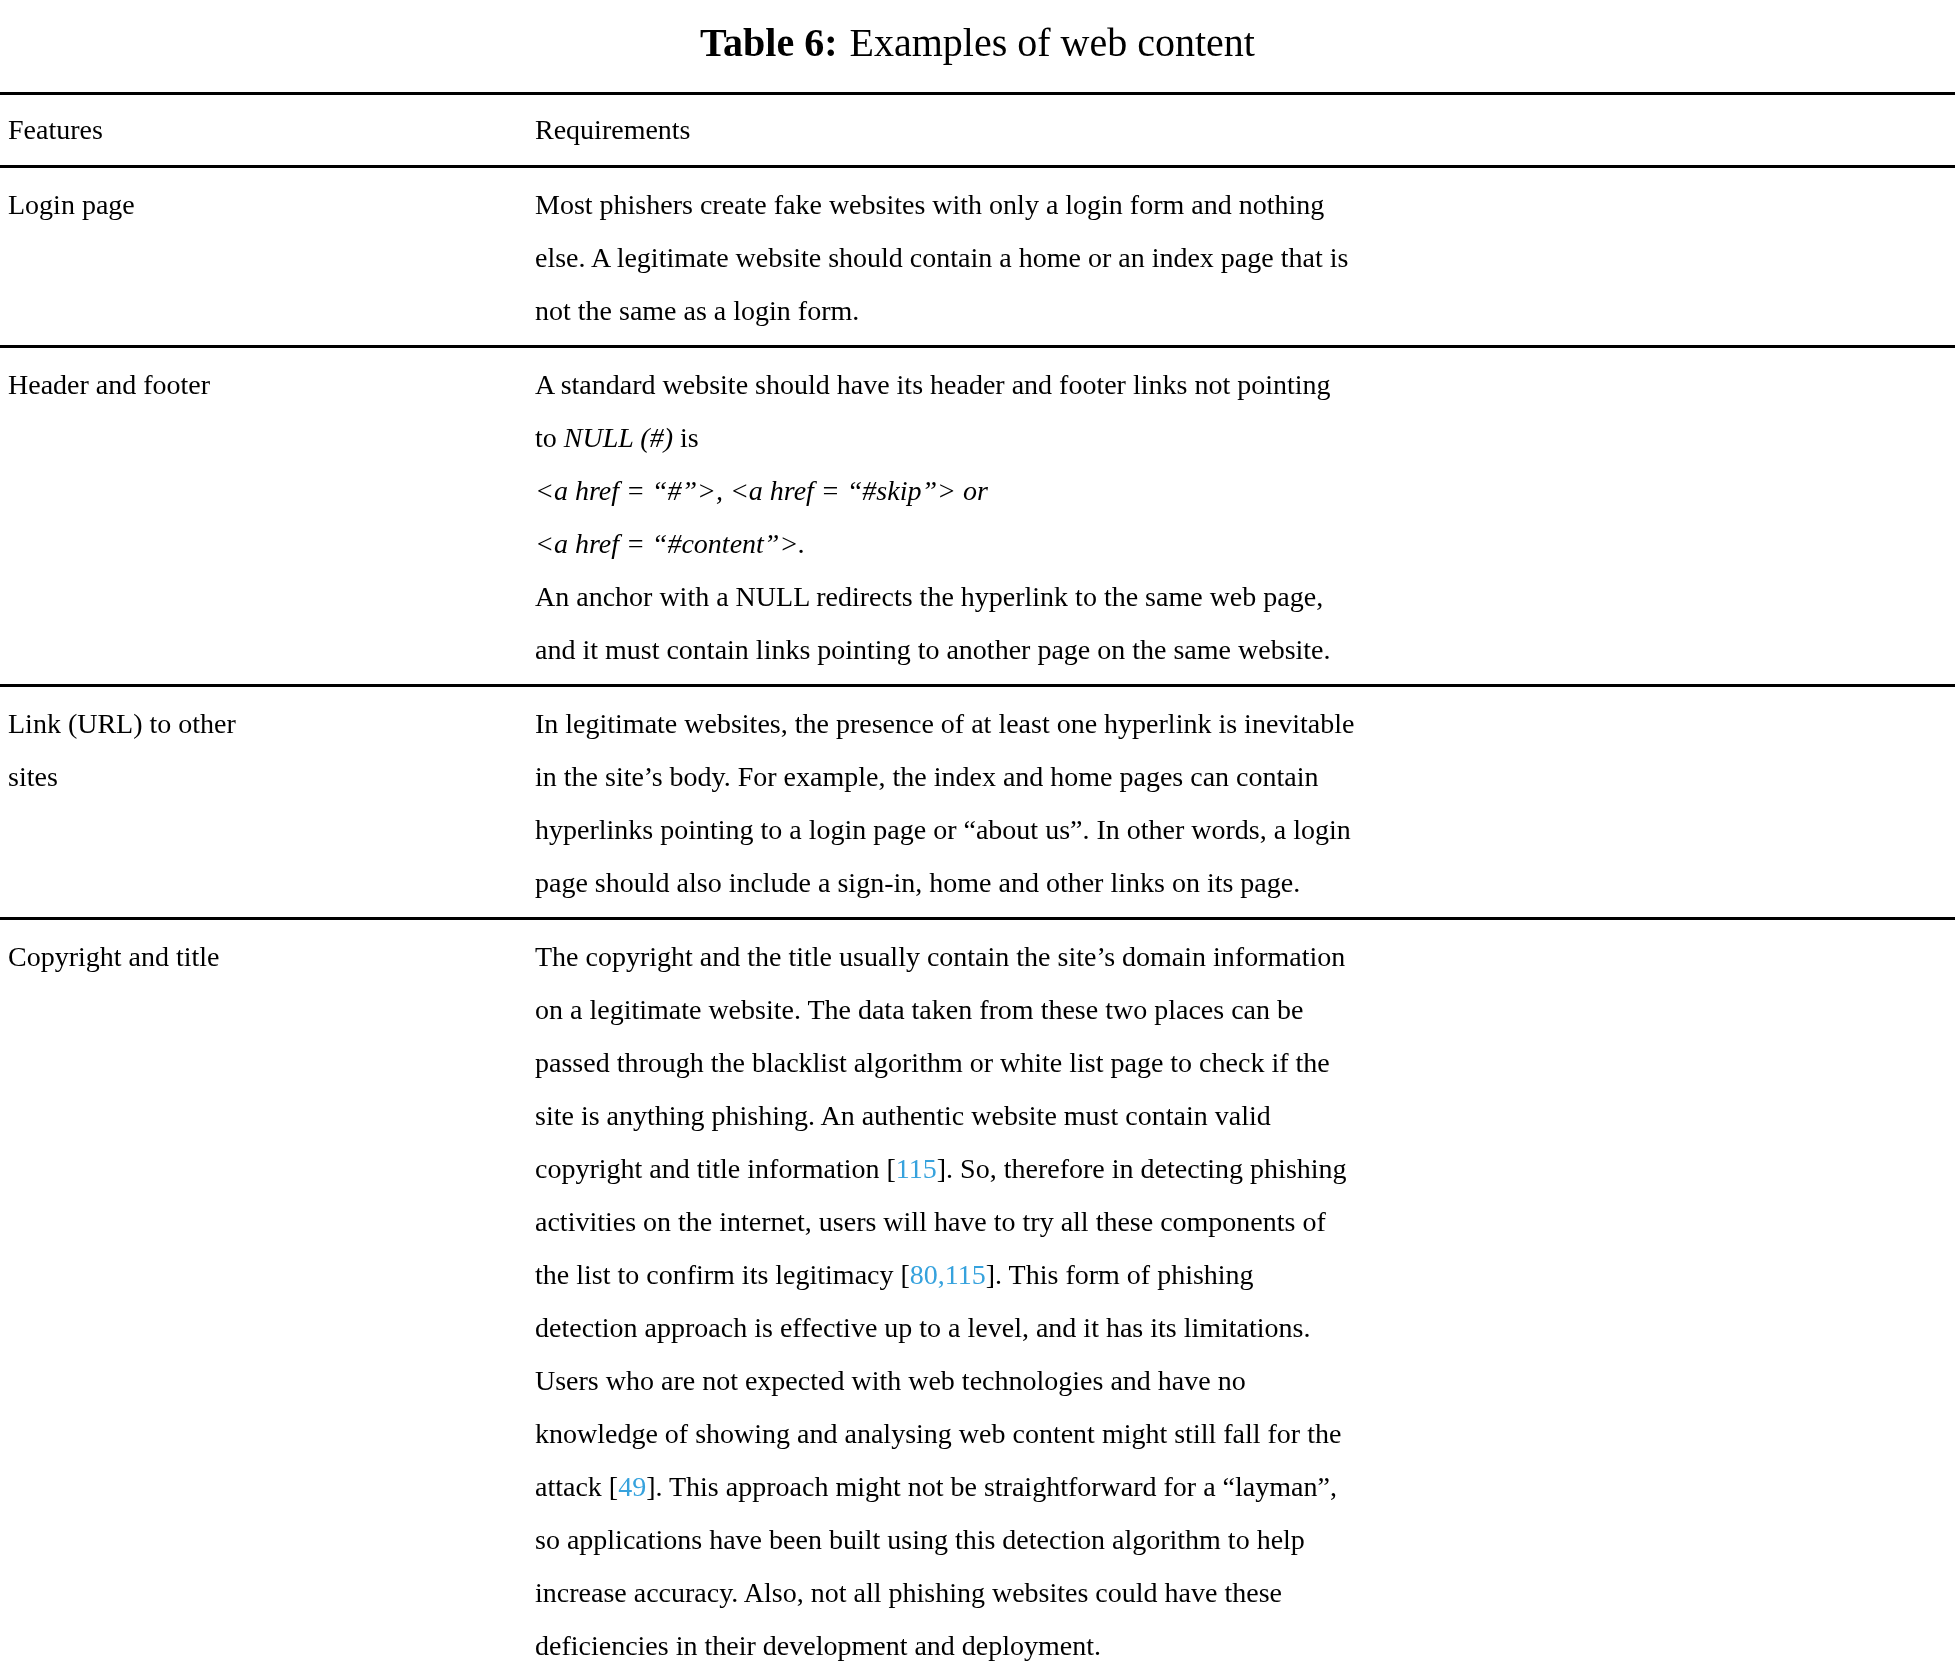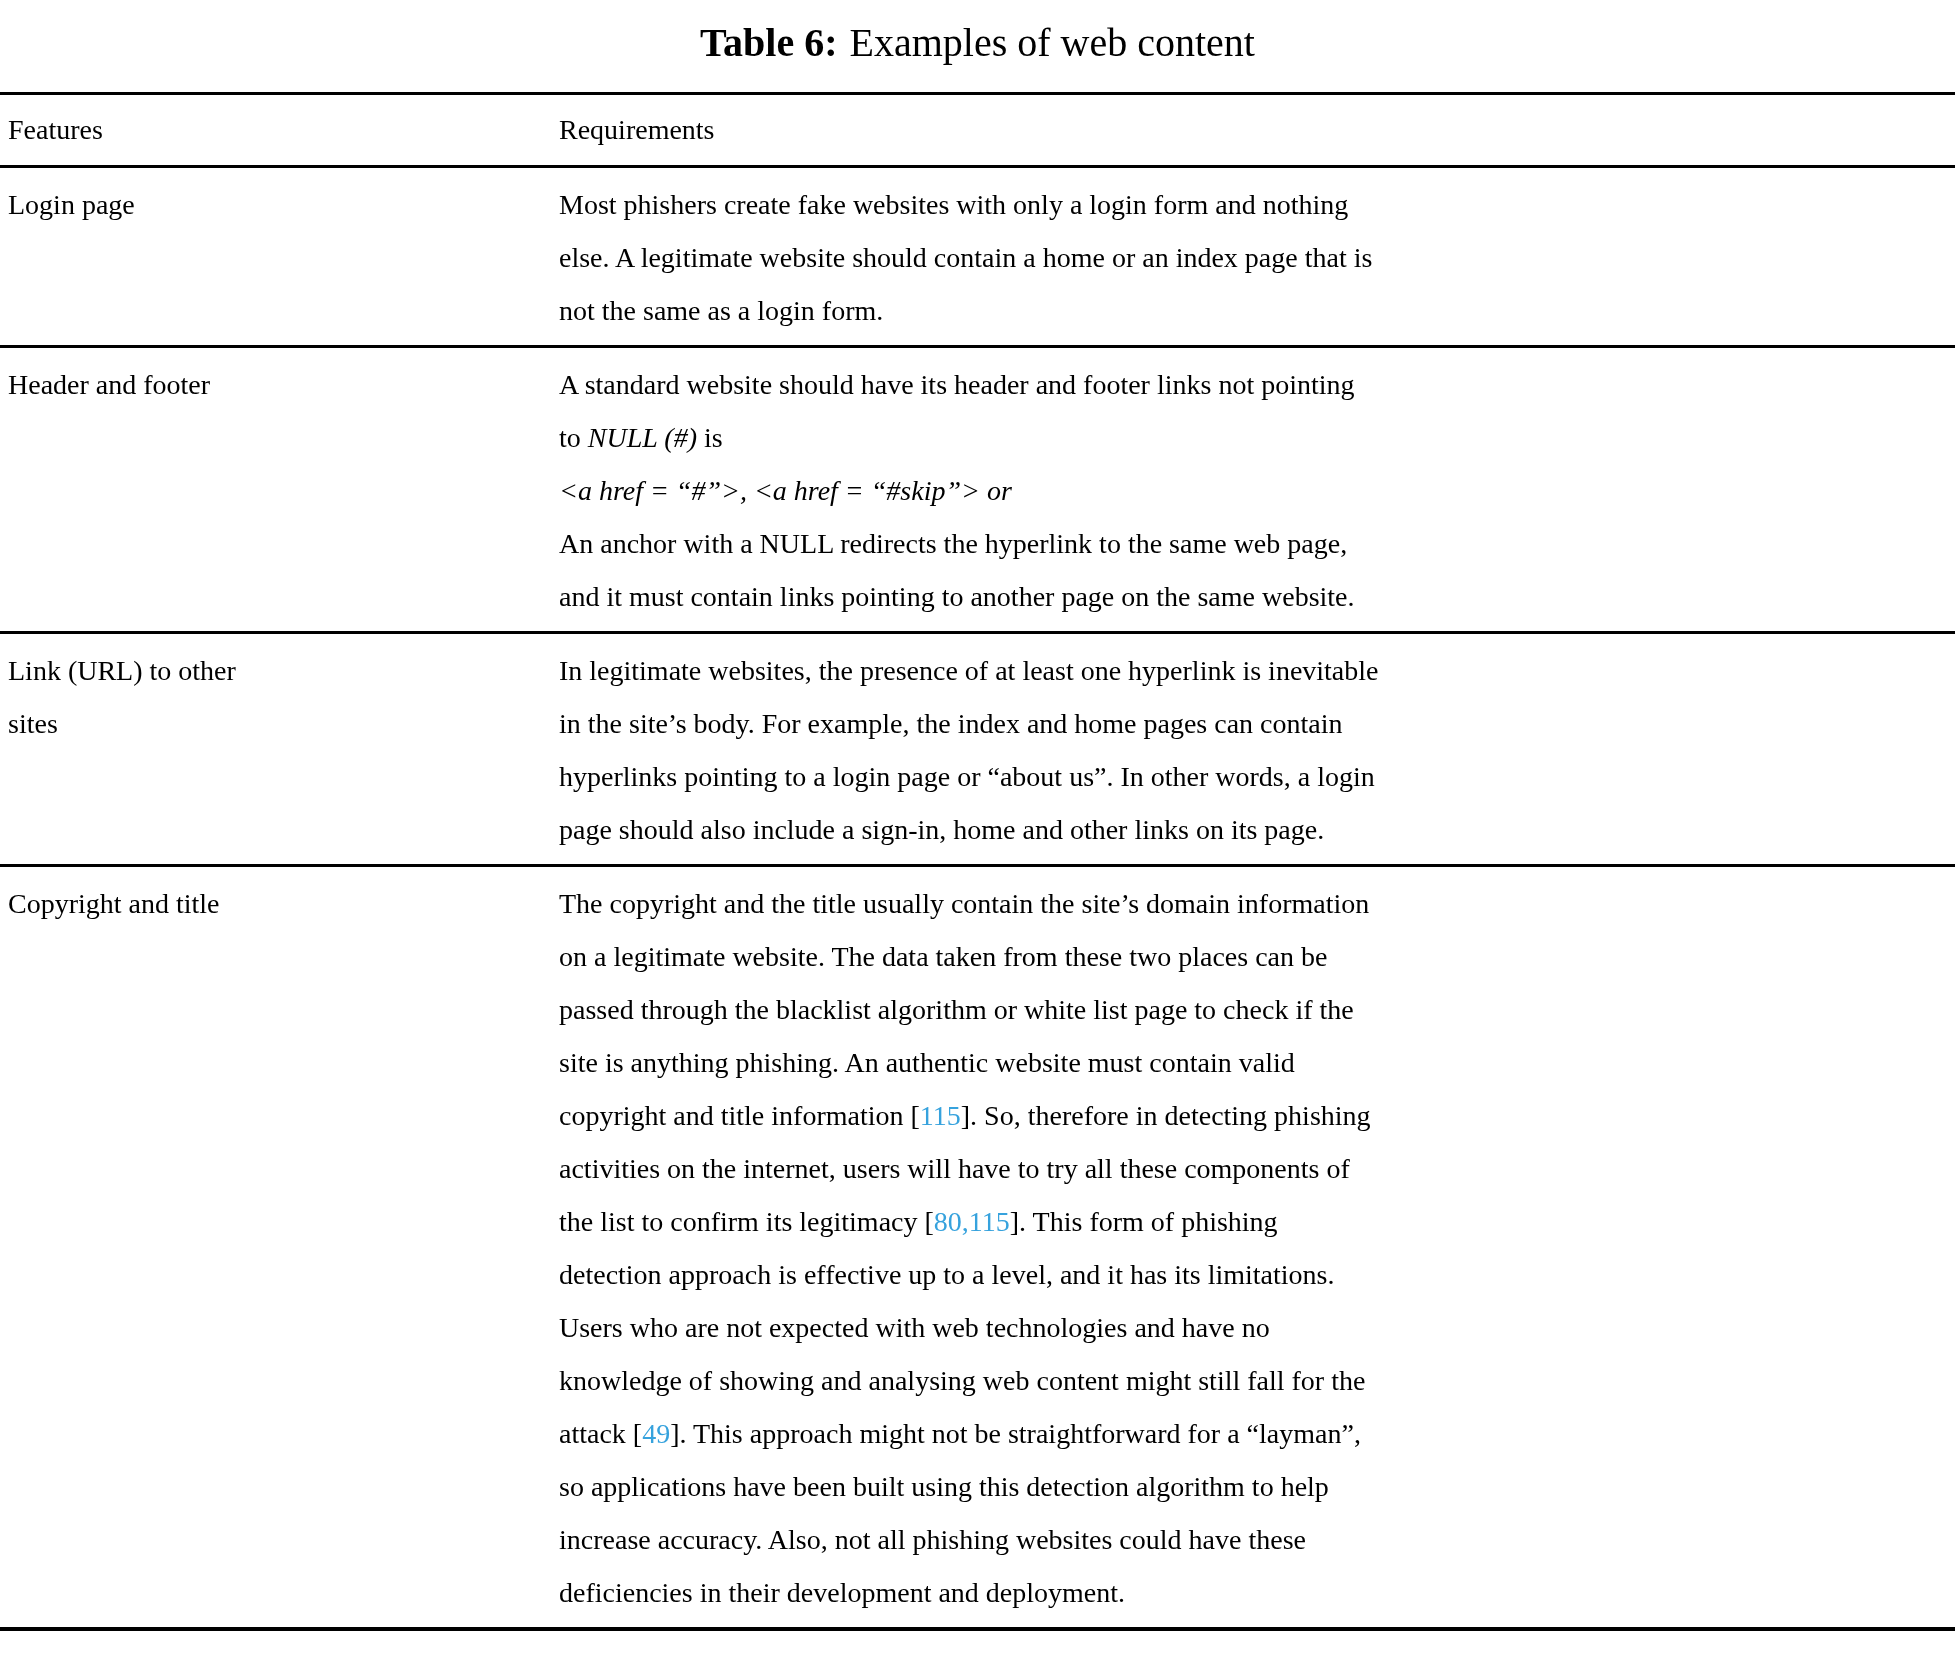--- a/index.html
+++ b/index.html
@@ -23,21 +23,20 @@
   .tr.header { padding: 8px 0 9px 0; }
   .tr.row { padding: 10px 12px 8px 0; }
   .td-f {
     flex: 0 0 535px;
     padding-left: 8px;
     box-sizing: border-box;
   }
   .td-r {
     flex: 1 1 auto;
     padding-right: 6px;
-    margin-left: 24px;
   }
   .it { font-style: italic; }
   .cite { color: var(--cite, #36a2dd); }
 </style>
 </head>
 <body>
 
 <div class="page">
 
   <div class="caption">
@@ -67,20 +66,21 @@
   </div>
 <div class="rule"></div>
   <div class="tr row">
     <div class="td-f">
             <div>Header and footer</div>
           </div>
     <div class="td-r">
             <div class="line"><span>A standard website should have its header and footer links not pointing</span></div>
             <div class="line"><span>to </span><span class="it">NULL (#)</span><span> is</span></div>
             <div class="line"><span class="it">&lt;a href = “#”&gt;, &lt;a href = “#skip”&gt; or</span></div>
+            <div class="line"><span class="it">&lt;a href = “#content”&gt;.</span></div>
             <div class="line"><span>An anchor with a NULL redirects the hyperlink to the same web page,</span></div>
             <div class="line"><span>and it must contain links pointing to another page on the same website.</span></div>
           </div>
   </div>
 <div class="rule"></div>
   <div class="tr row">
     <div class="td-f">
             <div>Link (URL) to other</div>
             <div>sites</div>
           </div>

